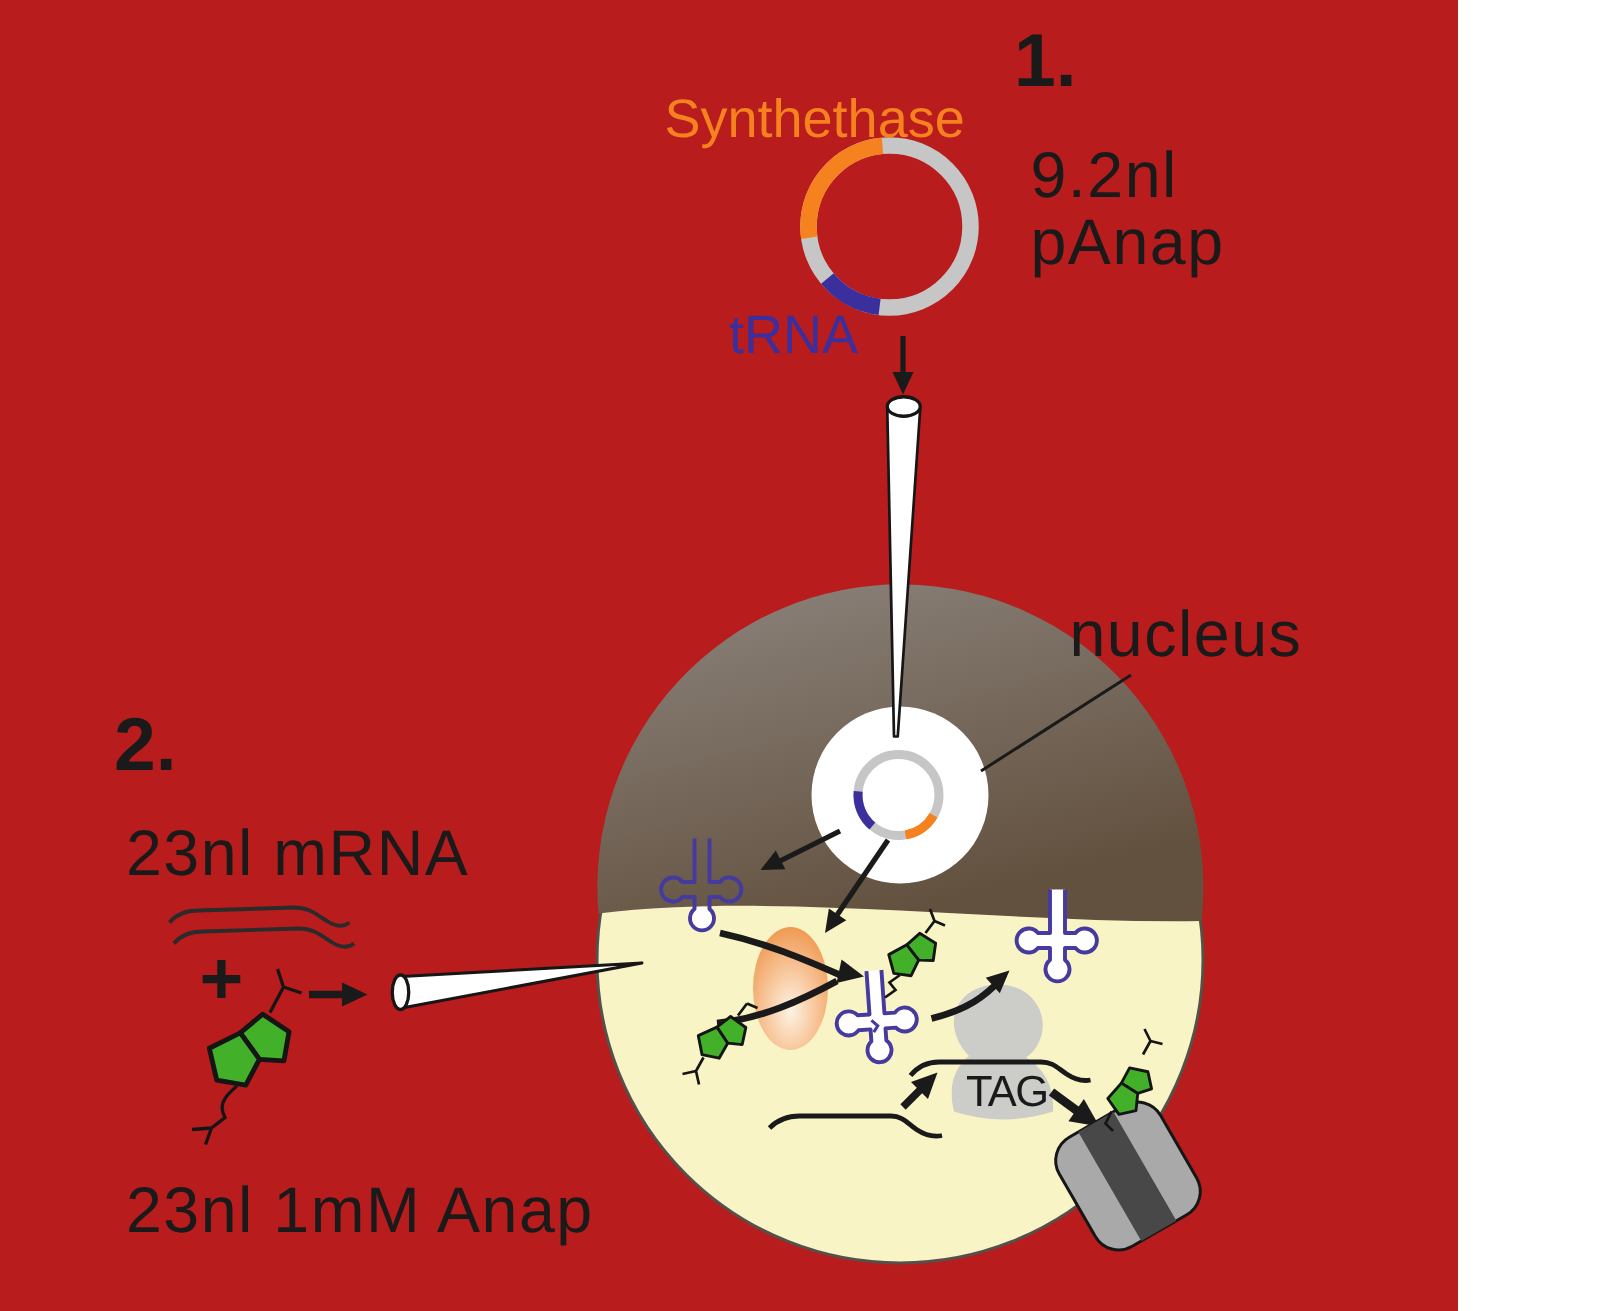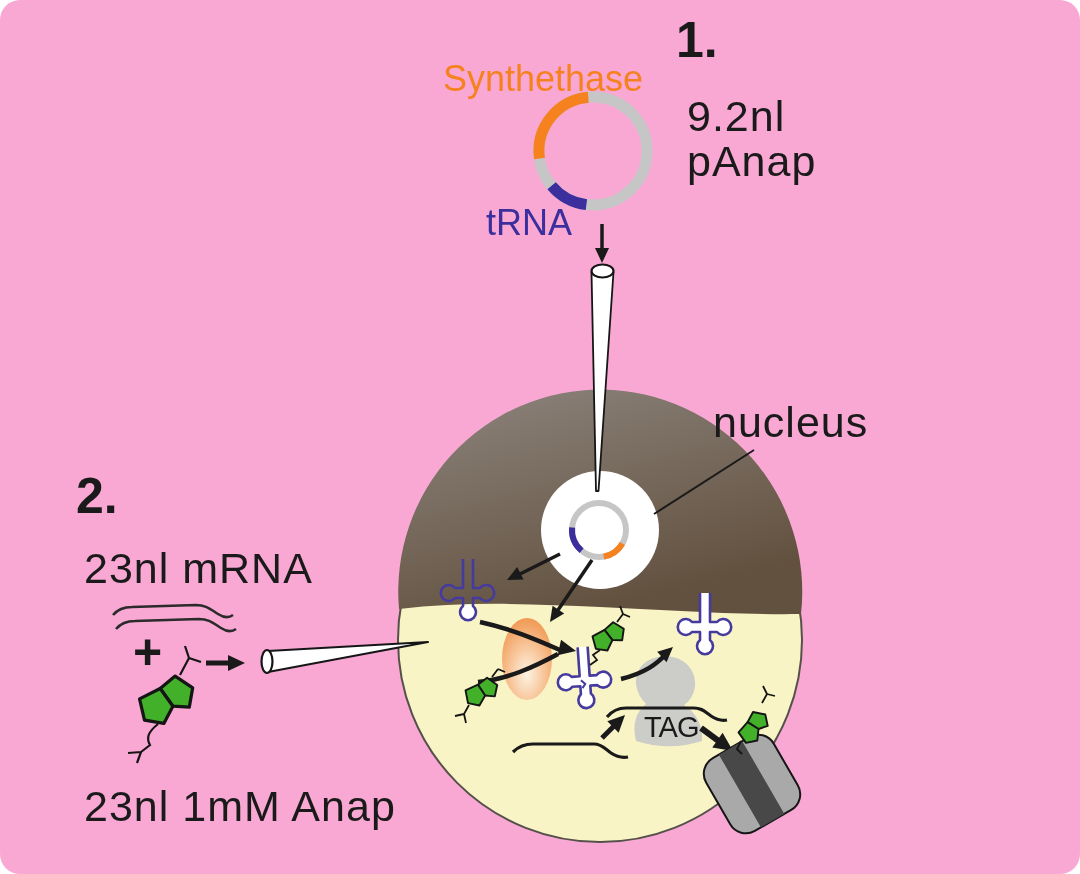--- a/index.html
+++ b/index.html
@@ -1,22 +1,22 @@
 <!DOCTYPE html>
 <html style="--ink: #1a1a1a; --orange: #f5821f; --indigo: #3a2f9d; --trna: #453a9e; --green: #43b02a; --cell-yellow: #f9f4c5; --ring-gray: #c6c6c6; --blob-gray: #c9c9c9; --barrel-gray: #a9a9a9; --barrel-band: #484848;"><head>
 <meta charset="utf-8">
 <style>
   :root{
     --ink:#1a1a1a; --orange:#f5821f; --indigo:#3a2f9d; --trna:#453a9e;
     --green:#43b02a; --cell-yellow:#f9f4c5; --ring-gray:#c6c6c6;
     --blob-gray:#c9c9c9; --barrel-gray:#a9a9a9; --barrel-band:#484848;
   }
   html,body{margin:0;padding:0;background:#ffffff;}
-  .stage{position:relative;width:1080px;height:874px;background:#f9a8d4;overflow:hidden;
-         font-family:"Liberation Sans", sans-serif;border-radius:20px;}
+  .stage{position:relative;width:972px;height:874px;background:#b91c1c;overflow:hidden;
+         font-family:"Liberation Sans", sans-serif;}
   svg text{font-family:"Liberation Sans", sans-serif;}
   .lbl{fill:var(--ink);font-size:43px;letter-spacing:1px;}
   .stepnum{fill:var(--ink);font-size:50px;font-weight:bold;}
   .small-lbl{font-size:36px;}
 </style>
 </head>
 <body>
 
 <div class="stage">
 <svg width="1080" height="874" viewBox="0 0 1080 874">

